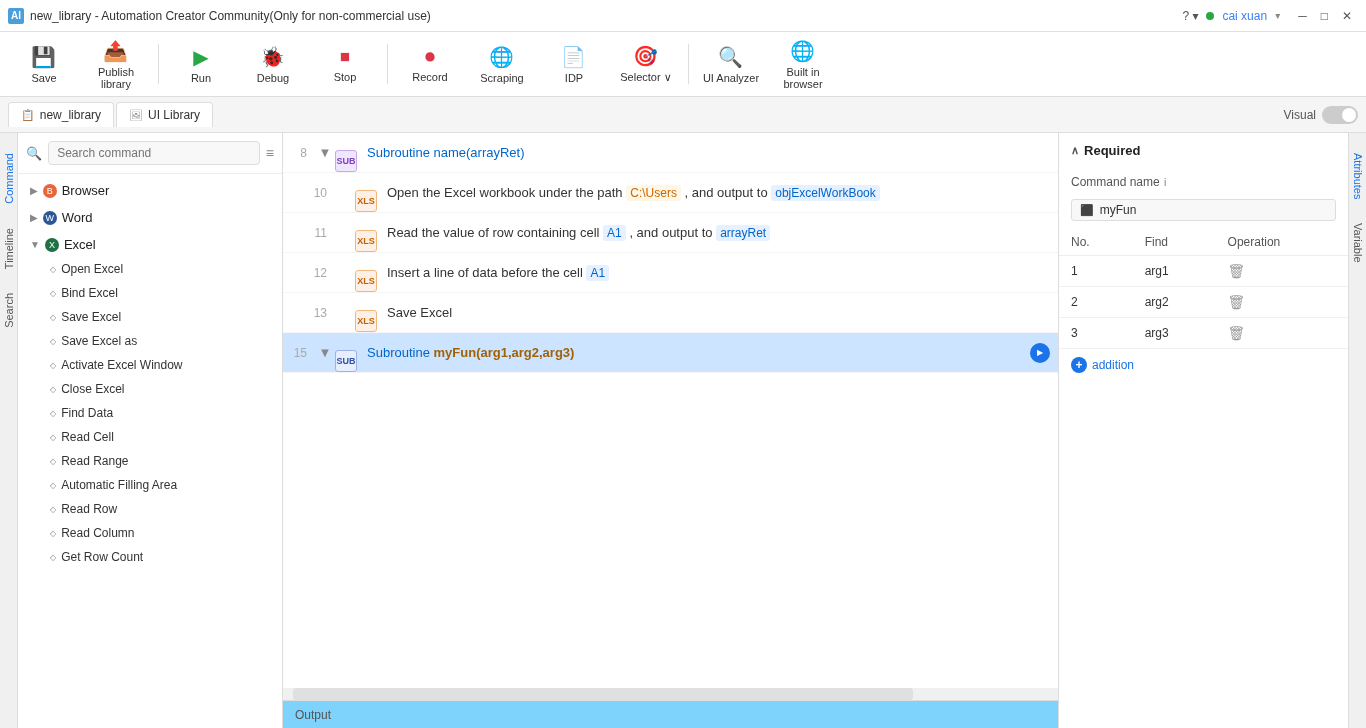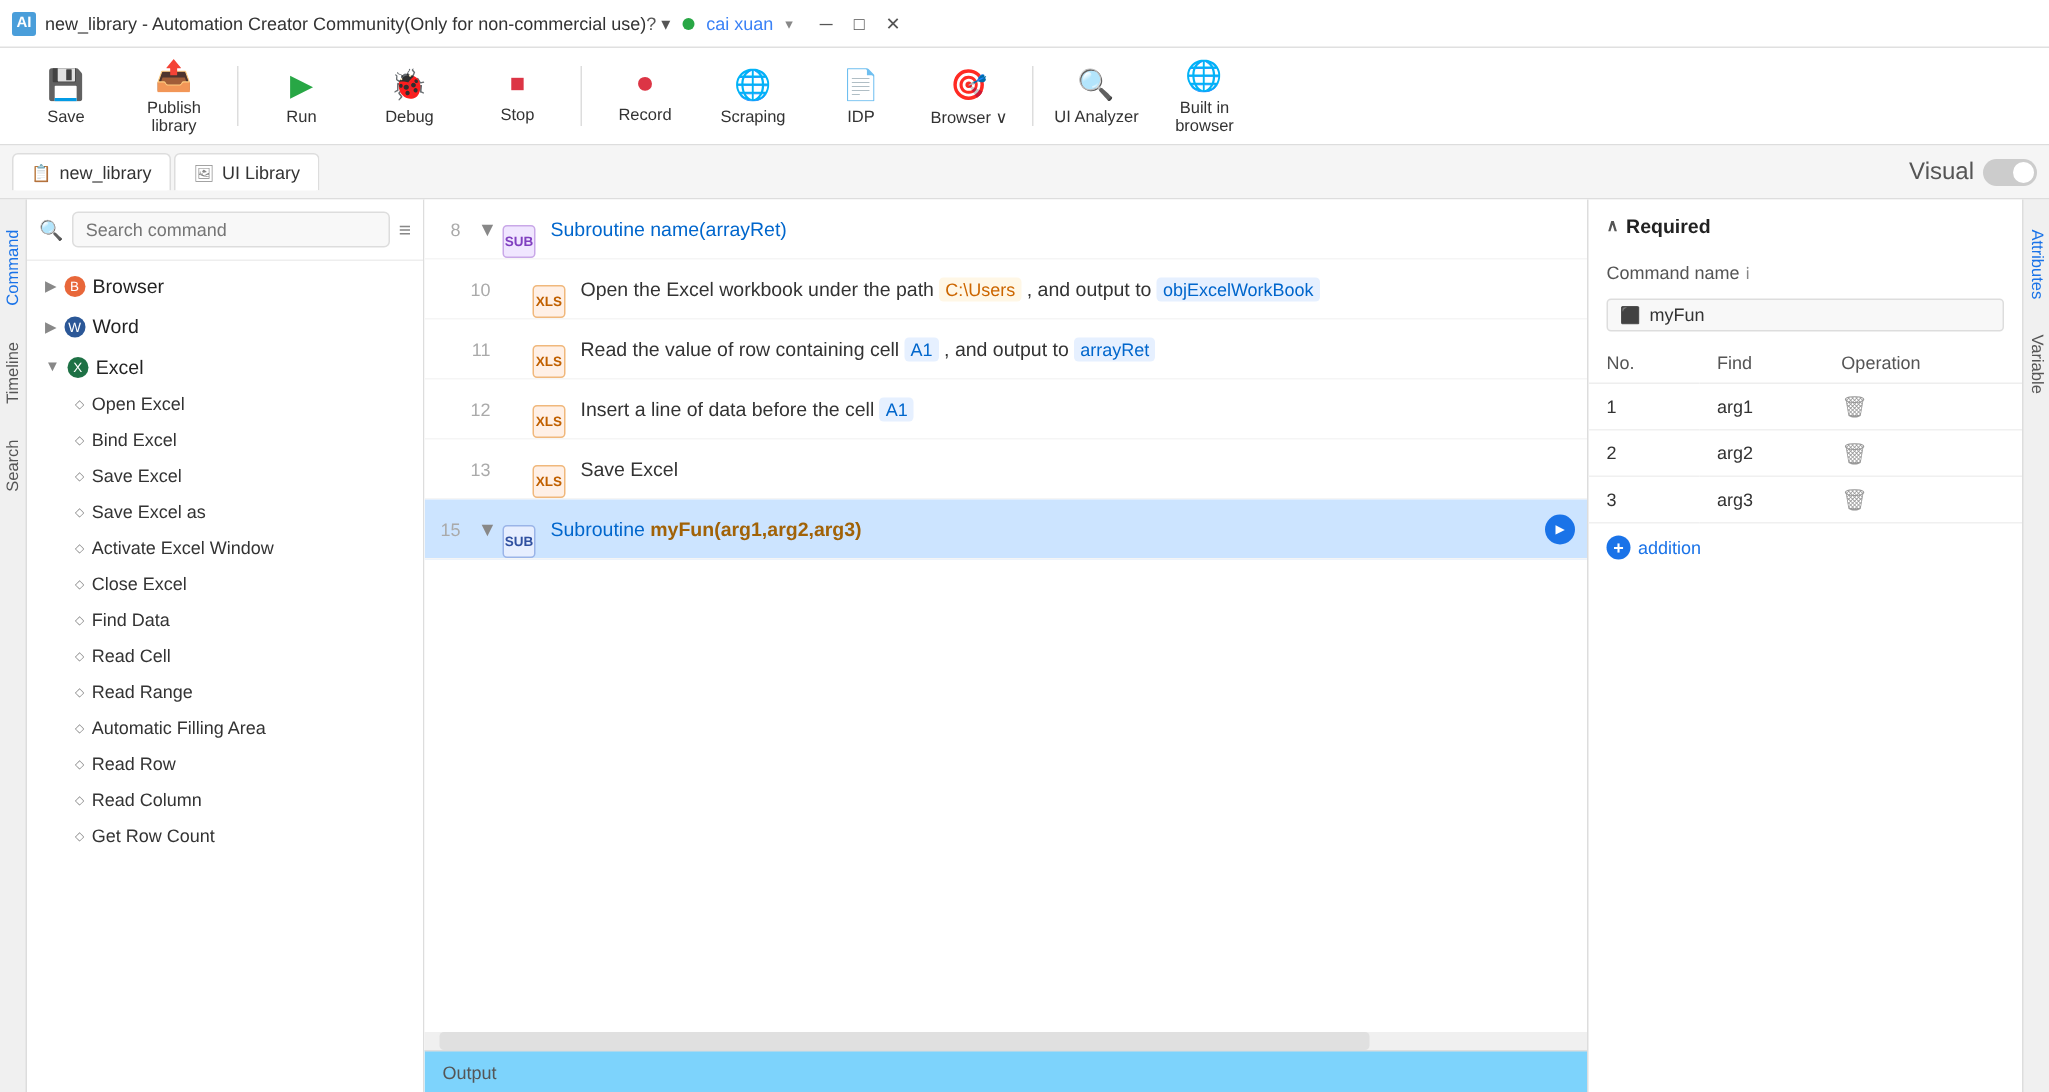--- a/index.html
+++ b/index.html
@@ -4,20 +4,21 @@
   <style>
     * { box-sizing: border-box; margin: 0; padding: 0; }
     body { font-family: 'Segoe UI', Arial, sans-serif; font-size: 13px; background: #f0f0f0; overflow: hidden; width: 1366px; height: 728px; }
 
     
     .title-bar {
       height: 32px;
       background: #fff;
       display: flex;
       align-items: center;
+      justify-content: space-between;
       padding: 0 8px;
       border-bottom: 1px solid #e0e0e0;
       user-select: none;
     }
     .title-bar-left { display: flex; align-items: center; gap: 6px; }
     .title-bar-icon { width: 16px; height: 16px; background: #4a9eda; border-radius: 2px; display: flex; align-items: center; justify-content: center; color: white; font-size: 10px; font-weight: bold; }
     .title-bar-text { font-size: 12px; color: #333; }
     .title-bar-right { display: flex; align-items: center; gap: 12px; }
     .title-btn { font-size: 12px; color: #555; cursor: pointer; padding: 2px 6px; }
     .window-controls { display: flex; gap: 2px; }
@@ -70,21 +71,21 @@
       cursor: pointer;
       font-size: 12px;
       color: #333;
     }
     .tab .tab-icon { color: #888; font-size: 11px; }
     .visual-toggle {
       margin-left: auto;
       display: flex;
       align-items: center;
       gap: 6px;
-      font-size: 16px;
+      font-size: 12px;
       color: #555;
     }
     .toggle-switch {
       width: 36px;
       height: 18px;
       background: #ccc;
       border-radius: 9px;
       position: relative;
       cursor: pointer;
     }
@@ -425,21 +426,21 @@
   <div class="tool-btn">
     <span class="icon">🌐</span>
     <span class="label">Scraping</span>
   </div>
   <div class="tool-btn">
     <span class="icon">📄</span>
     <span class="label">IDP</span>
   </div>
   <div class="tool-btn">
     <span class="icon">🎯</span>
-    <span class="label">Browser ∨</span>
+    <span class="label">Selector ∨</span>
   </div>
   <div class="tool-separator"></div>
   <div class="tool-btn">
     <span class="icon">🔍</span>
     <span class="label">UI Analyzer</span>
   </div>
   <div class="tool-btn">
     <span class="icon">🌐</span>
     <span class="label">Built in browser</span>
   </div>

